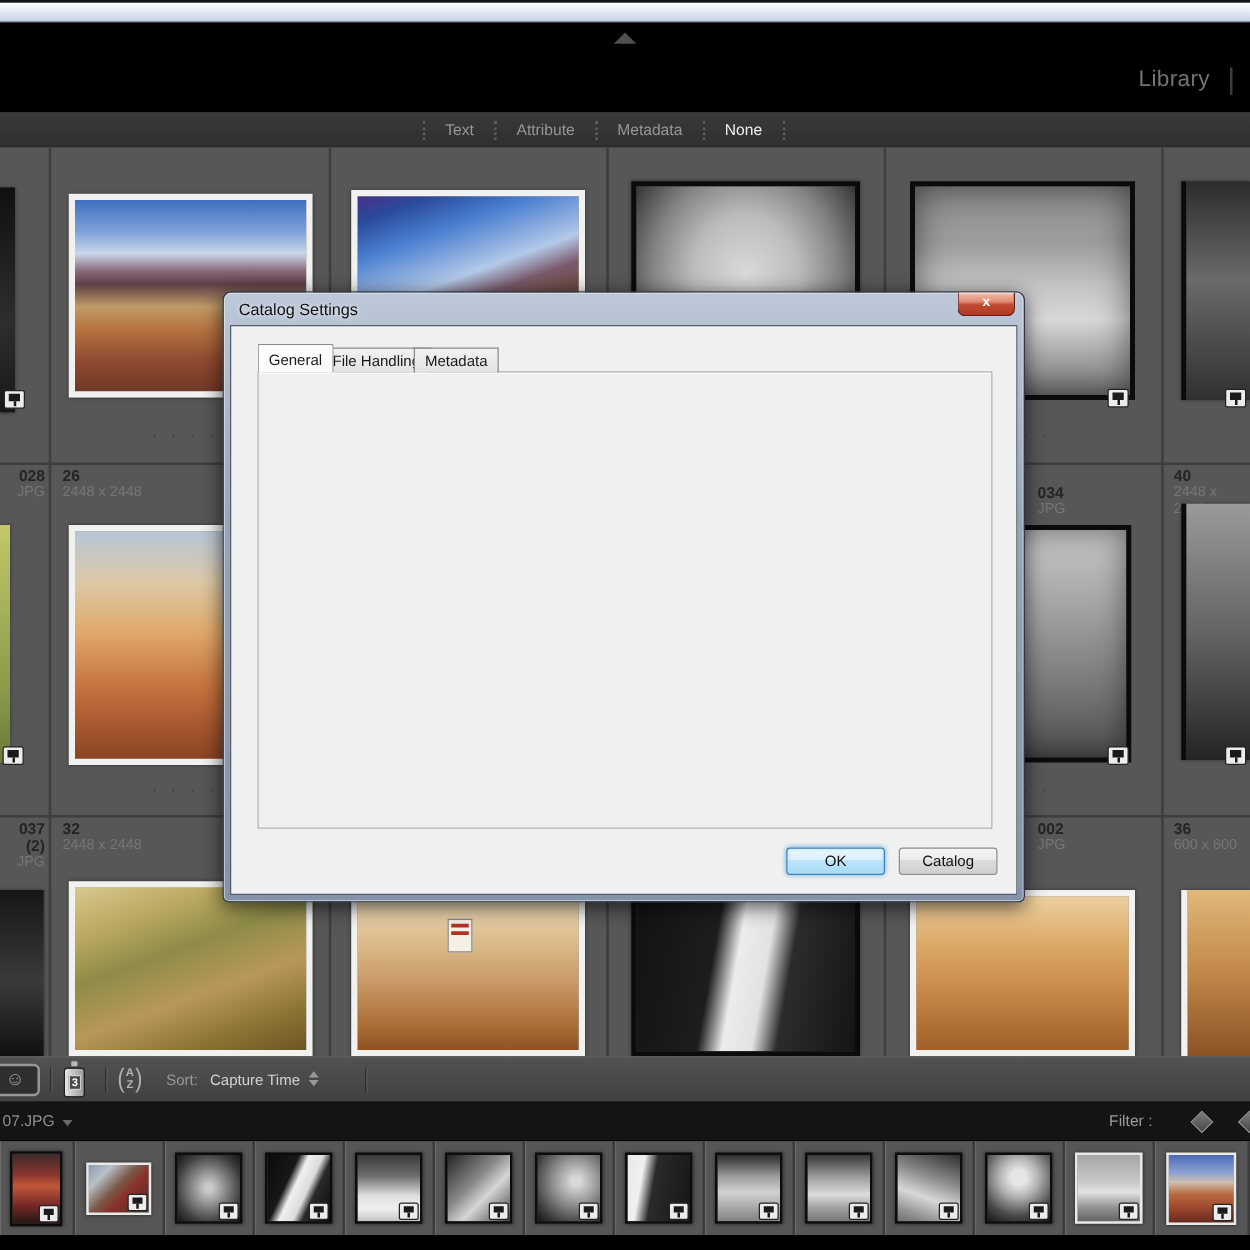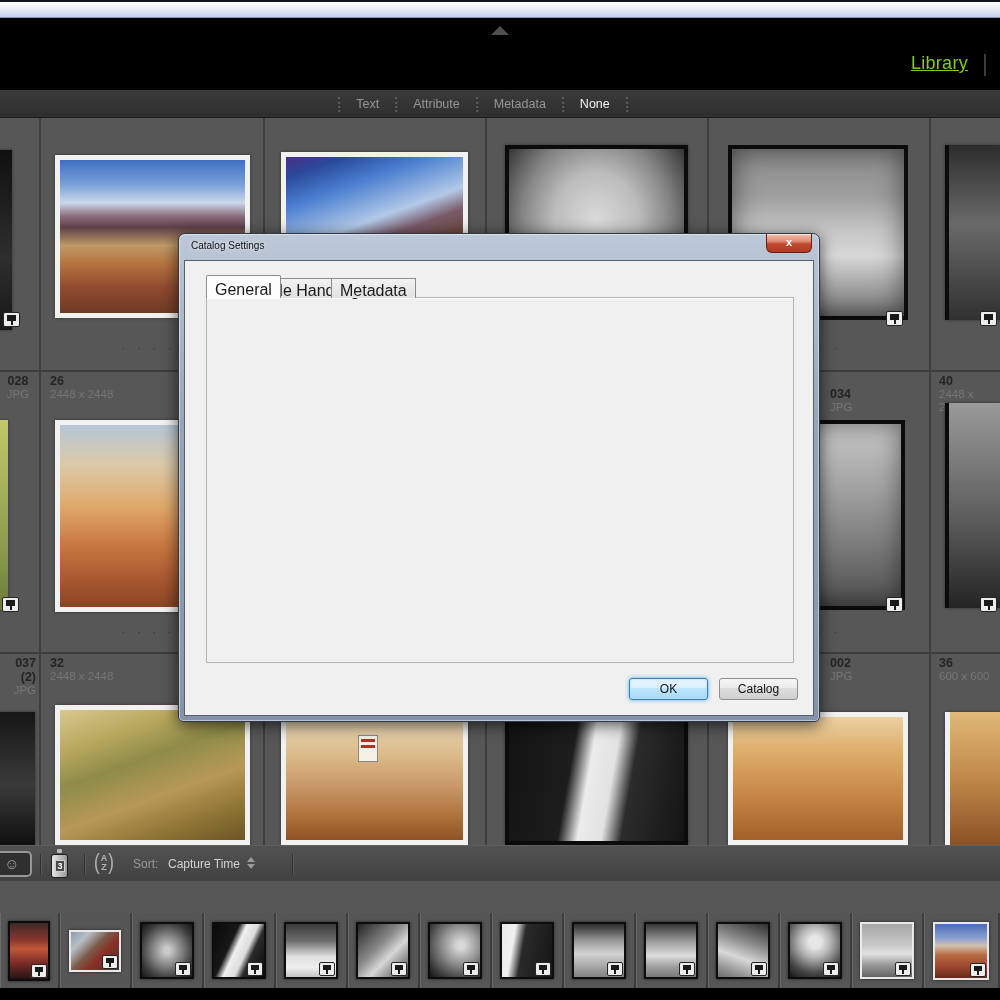--- a/index.html
+++ b/index.html
@@ -6,21 +6,21 @@
   *{box-sizing:border-box;font-family:"Liberation Sans",sans-serif;}
   .screen{position:relative;width:1000px;height:1000px;overflow:hidden;background:#575757;}
   .abs{position:absolute;}
 
   
   .win-strip{left:0;top:0;width:1000px;height:18px;background:linear-gradient(#ffffff,#e8edf6 45%,#c6d0e6);border-top:2px solid #10141f;border-bottom:1px solid #8e97ad;}
 
   
   .mod-header{left:0;top:18px;width:1000px;height:72px;background:#000;}
   .collapse-arrow{left:491px;top:8px;width:0;height:0;border-left:9px solid transparent;border-right:9px solid transparent;border-bottom:9px solid #4f4f4f;}
-  .module-label{right:32px;top:35px;color:#84cc16;font-size:18px;letter-spacing:.3px;text-decoration:underline;}
+  .module-label{right:32px;top:35px;color:#737373;font-size:18px;letter-spacing:.3px;}
   .module-divider{right:14px;top:36px;width:2px;height:22px;background:#3c3c3c;}
 
   
   .filter-bar{left:0;top:90px;width:1000px;height:28px;background:linear-gradient(#3a3a3a,#2f2f2f);border-bottom:1px solid #1e1e1e;}
   .filter-items{position:absolute;left:483px;top:0;height:28px;transform:translateX(-50%);display:flex;align-items:center;}
   .filter-item{color:#969696;font-size:12.5px;padding:0 16px;cursor:default;}
   .filter-item.active{color:#f2f2f2;}
   .dot-sep{width:0;height:15px;border-left:2px dotted #5e5e5e;}
 
   
@@ -53,25 +53,25 @@
   .ph-8{background:linear-gradient(180deg,#ead9b9 0%,#dbb988 32%,#c89868 56%,#ad7038 82%,#8e5224 100%);}
   .ph-9{background:linear-gradient(100deg,#121212 0%,#1d1d1d 36%,#ececec 46%,#e2e2e2 58%,#2c2c2c 68%,#141414 100%);}
   .ph-10{background:linear-gradient(180deg,#ecd0a0 0%,#dcab68 30%,#c88848 62%,#a06028 100%);}
   .ph-r3{background:linear-gradient(180deg,#e0b878,#c08848 50%,#8a5224);}
   .sign{left:72px;top:18px;width:20px;height:27px;background:#f4f0e4;border:1px solid #888;}
   .sign:before{content:"";position:absolute;left:2px;top:3px;width:14px;height:3px;background:#b03224;}
   .sign:after{content:"";position:absolute;left:2px;top:9px;width:14px;height:3px;background:#b03224;}
 
   
   .dialog{left:178px;top:233px;width:642px;height:489px;background:linear-gradient(180deg,#bdc8d8,#97a5ba 38%,#8493a9);border:1px solid #2e3744;border-radius:7px 7px 5px 5px;box-shadow:0 3px 16px rgba(0,0,0,.65),inset 0 0 0 1px rgba(255,255,255,.45);z-index:50;}
-  .dlg-title{left:12px;top:6px;font-size:10px;color:#101010;text-shadow:0 0 4px rgba(255,255,255,.9);}
+  .dlg-title{left:12px;top:6px;font-size:13px;color:#101010;text-shadow:0 0 4px rgba(255,255,255,.9);}
   .dlg-close{right:7px;top:0;width:46px;height:19px;background:linear-gradient(#f3c0ae,#e08b75 40%,#c04a32 55%,#b03a24);border:1px solid #6e1d12;border-top:none;border-radius:0 0 6px 6px;color:#fff;font-size:11px;font-weight:bold;text-align:center;line-height:17px;box-shadow:inset 0 1px 0 rgba(255,255,255,.6);cursor:default;}
   .dlg-body{left:5px;top:26px;width:630px;height:456px;background:#f0f0f0;border:1px solid #555f6e;}
 
-  .tab{top:17px;height:20px;background:linear-gradient(#f2f2f2,#e2e2e2);border:1px solid #8c8c8c;border-bottom:none;font-size:16px;color:#1a1a1a;padding:3px 8px 0 8px;z-index:3;}
+  .tab{top:17px;height:20px;background:linear-gradient(#f2f2f2,#e2e2e2);border:1px solid #8c8c8c;border-bottom:none;font-size:12px;color:#1a1a1a;padding:3px 8px 0 8px;z-index:3;}
   .tab.active{top:14px;height:23px;background:#fdfdfd;z-index:5;padding-top:5px;border-radius:2px 2px 0 0;}
   .tab-page{left:21px;top:36px;width:588px;height:366px;border:1px solid #b4b4b4;background:#f0f0f0;box-shadow:inset 0 1px 0 #fff;z-index:2;}
 
   .groupbox{border:1px solid #c3c3c3;border-radius:4px;background:#f0f0f0;}
   .legend{position:absolute;top:-8px;left:9px;background:#f0f0f0;padding:0 4px;font-size:11.5px;color:#1f1f1f;}
   .inf-label{width:130px;text-align:right;font-size:12px;color:#1a1a1a;}
   .inf-value{font-size:12px;color:#1a1a1a;}
   .inf-row{display:flex;gap:11px;position:absolute;left:0;}
   .redact{display:inline-block;width:66px;height:12px;vertical-align:-2px;background:#fdfdfd;filter:blur(3px);border-radius:2px;}
 
@@ -171,21 +171,21 @@
     <div class="abs photo pborder-k ph-4" style="left:728px;top:27px;width:180px;height:175px"></div>
     <div class="abs photo ph-r1" style="left:945px;top:27px;width:55px;height:175px;border-left:4px solid #0b0b0b"></div>
     <div class="abs badge" style="left:3px;top:194px"></div>
     <div class="abs badge" style="left:886px;top:193px"></div>
     <div class="abs badge" style="left:980px;top:193px"></div>
     <div class="abs dots" style="left:112px;top:224px">····</div>
     <div class="abs dots" style="left:334px;top:224px">····</div>
     <div class="abs dots" style="left:556px;top:224px">····</div>
     <div class="abs dots" style="left:778px;top:224px">····</div>
 
-    <div class="abs cell-label" style="left:0;top:256px;width:36px;text-align:center">
+    <div class="abs cell-label" style="left:0;top:256px;width:36px;text-align:right">
       <div class="num">028</div>
       <div class="sub">JPG</div>
     </div>
     <div class="abs cell-label" style="left:50px;top:256px">
       <div class="num">26</div>
       <div class="sub">2448 x 2448</div>
     </div>
     <div class="abs cell-label" style="left:830px;top:269px;width:92px;text-align:left">
       <div class="num">034</div>
       <div class="sub">JPG</div>
@@ -251,20 +251,29 @@
     </div>
     <div class="abs sort-label">Sort:</div>
     <div class="abs sort-value">Capture Time</div>
     <div class="abs updn">
         <div class="u"></div>
         <div class="d"></div>
       </div>
     <div class="abs tb-div" style="left:292px"></div>
   </div>
 
+  <div class="abs fs-header">
+    <div class="abs fs-name">
+      <span>07.JPG</span>
+      <span class="fs-caret"></span>
+    </div>
+    <div class="abs fs-filter">Filter :</div>
+    <div class="abs flag" style="right:32px"></div>
+    <div class="abs flag" style="right:-6px"></div>
+  </div>
 
   <div class="abs filmstrip">
     <div class="fs-cell" style="width:60px">
         <div class="thumb t1">
           <div class="sbadge"></div>
         </div>
       </div>
     <div class="fs-cell" style="width:72px">
         <div class="thumb wb t2">
           <div class="sbadge"></div>

